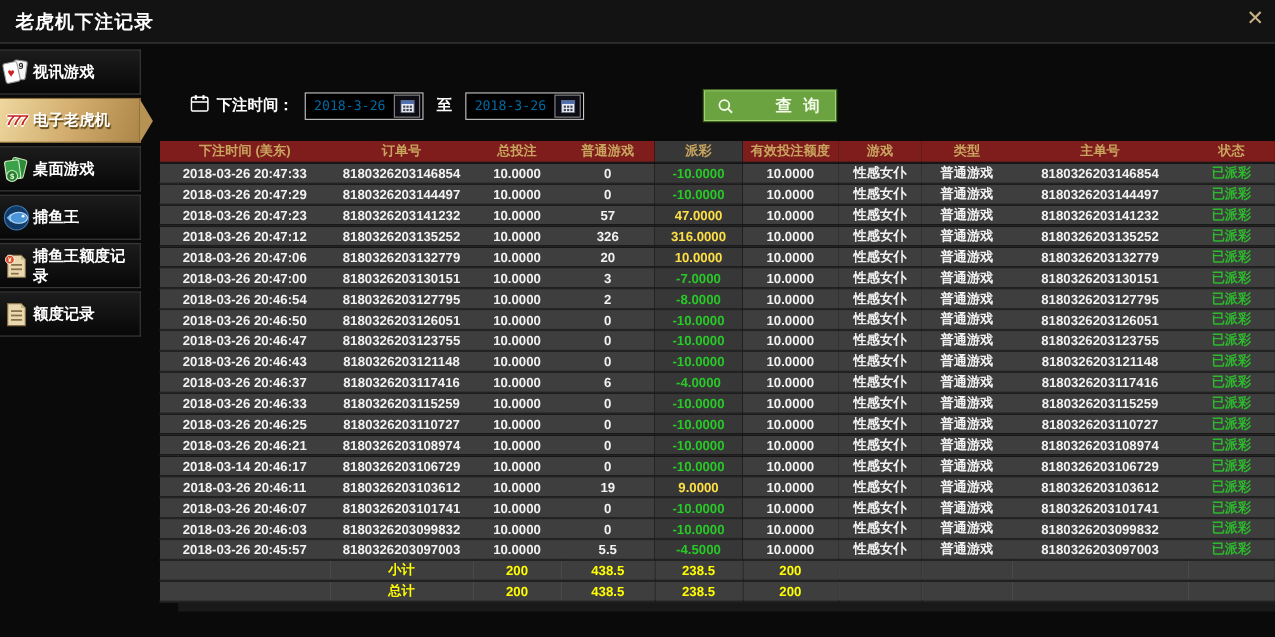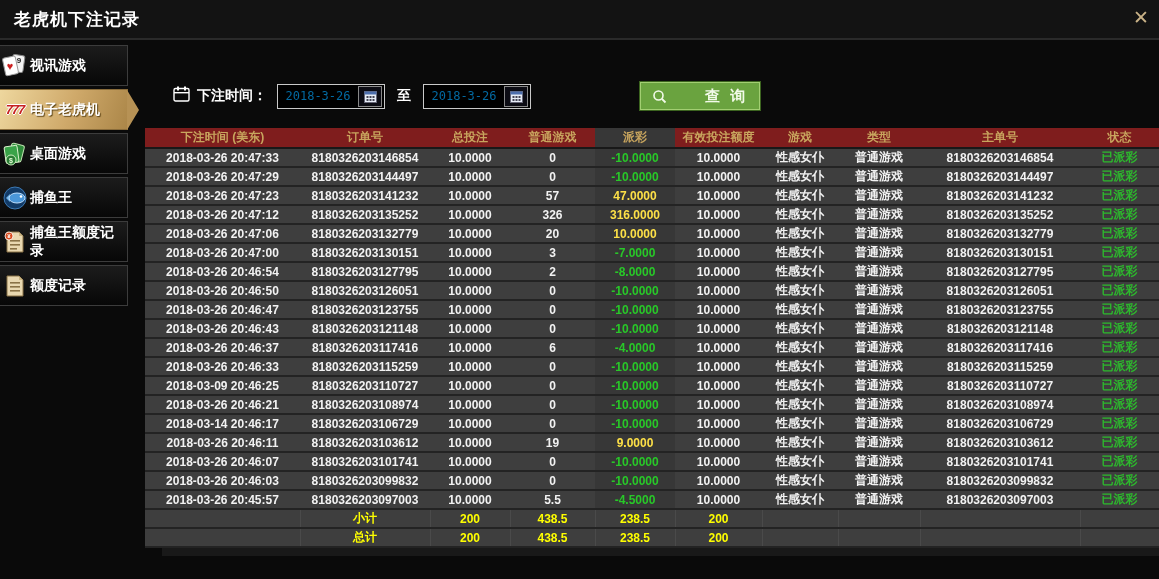--- a/index.html
+++ b/index.html
@@ -377,21 +377,21 @@
                 <td>10.0000</td>
                 <td>0</td>
                 <td class="green">-10.0000</td>
                 <td>10.0000</td>
                 <td>性感女仆</td>
                 <td>普通游戏</td>
                 <td>8180326203115259</td>
                 <td class="status">已派彩</td>
               </tr>
               <tr>
-                <td>2018-03-09 20:46:25</td>
+                <td>2018-03-26 20:46:25</td>
                 <td>8180326203110727</td>
                 <td>10.0000</td>
                 <td>0</td>
                 <td class="green">-10.0000</td>
                 <td>10.0000</td>
                 <td>性感女仆</td>
                 <td>普通游戏</td>
                 <td>8180326203110727</td>
                 <td class="status">已派彩</td>
               </tr>

